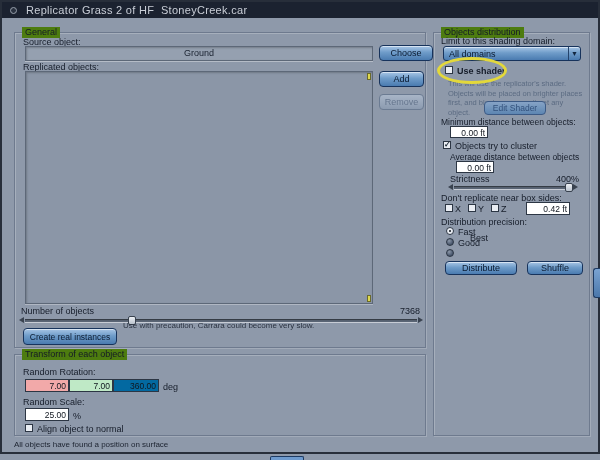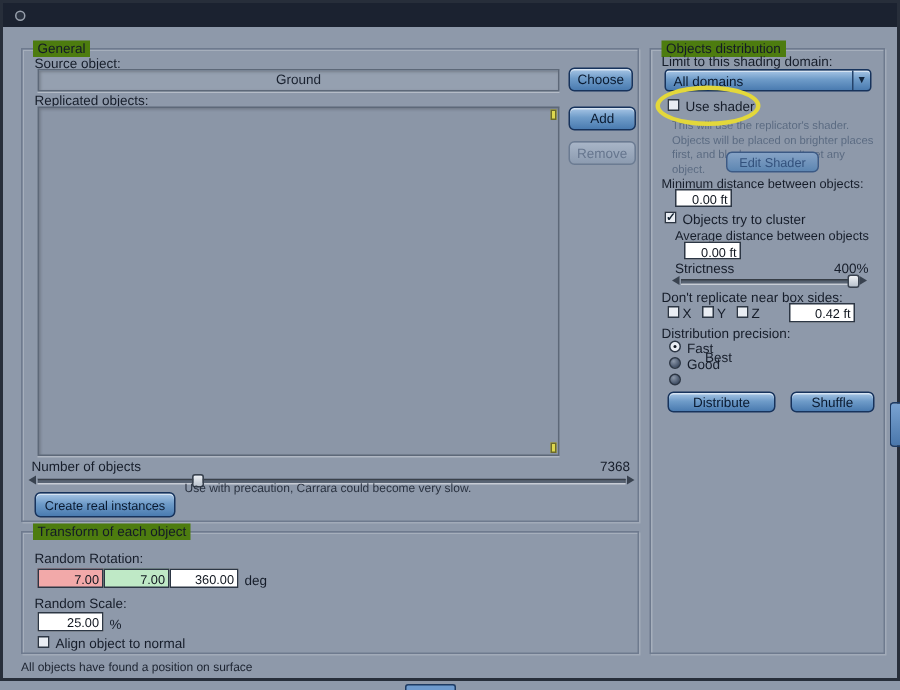--- a/index.html
+++ b/index.html
@@ -65,21 +65,21 @@
   }
   .ysq { position:absolute; width:4px; height:7px; background:#ded84e; border:1px solid #6b6a2a; }
 
   .field {
     position:absolute; background:#ffffff; border:1px solid #2c3644;
     font-size:8.5px; color:#10161f; text-align:right; padding:1px 2px 0 1px;
     white-space:nowrap; overflow:hidden;
   }
   .field.rx { background:#f2a9a9; }
   .field.ry { background:#bfe9c6; }
-  .field.rz { background:#ffffff; }
+  .field.rz { background:#0369a1; }
 
   .cb {
     position:absolute; width:8px; height:8px; background:#e9edf3;
     border:1px solid #2c3644; font-size:8px; line-height:8px; color:#12202e;
     text-align:center;
   }
   .cb.checked::after { content:"\2713"; position:relative; top:-1px; font-weight:bold; }
   .radio {
     position:absolute; width:8px; height:8px; border-radius:50%;
     border:1px solid #2c3644;
@@ -137,28 +137,29 @@
     border-right:none; border-radius:3px 0 0 3px; z-index:6;
   }
 </style>
 </head>
 <body>
 
 <div class="dialog">
 
   <div class="titlebar">
     <span class="sysmenu"></span>
+    <span class="title">Replicator Grass 2 of HF  StoneyCreek.car</span>
   </div>
 
   <div class="group" style="left:12px; top:30px; width:412px; height:316px;">
     <span class="group-label">General</span>
 
     <span class="lbl" style="left:8px; top:4px;">Source object:</span>
     <div class="sunken" style="left:10px; top:13px; width:348px; height:15px; font-size:9px; text-align:center; line-height:13px;">Ground</div>
-    <div class="btn" style="left:364px; top:12px; width:43px; height:16px;">Choose</div>
+    <div class="btn" style="left:364px; top:12px; width:54px; height:16px;">Choose</div>
 
     <span class="lbl" style="left:8px; top:29px;">Replicated objects:</span>
     <div class="listbox" style="left:10px; top:38px; width:348px; height:233px;">
       <span class="ysq" style="right:1px; top:1px;"></span>
       <span class="ysq" style="right:1px; bottom:1px;"></span>
     </div>
     <div class="btn" style="left:364px; top:38px; width:45px; height:16px;">Add</div>
     <div class="btn disabled-soft" style="left:364px; top:61px; width:45px; height:16px;">Remove</div>
 
     <span class="lbl" style="left:6px; top:273px;">Number of objects</span>
@@ -195,21 +196,21 @@
   <div class="group" style="left:431px; top:30px; width:157px; height:404px;">
     <span class="group-label">Objects distribution</span>
 
     <span class="lbl" style="left:7px; top:3px;">Limit to this shading domain:</span>
     <div class="dropdown" style="left:9px; top:13px; width:138px; height:15px;">
       <span class="dd-text">All domains</span>
       <span class="dd-arrow">▼</span>
     </div>
 
     <span class="cb" style="left:11px; top:33px;"></span>
-    <span class="lbl" style="left:23px; top:33px; font-weight:normal;text-align:right;">Use shader</span>
+    <span class="lbl" style="left:23px; top:33px; font-weight:bold;text-align:right;">Use shader</span>
     <div class="highlight-ellipse" style="left:3px; top:24px; width:70px; height:27px;"></div>
 
     <div class="help" style="left:14px; top:46px; width:136px;">This will use the replicator's shader. Objects will be placed on brighter places first, and black areas won't get any object.</div>
 
     <div class="btn disabled-blue" style="left:50px; top:68px; width:62px; height:14px; font-size:8.5px;">Edit Shader</div>
 
     <span class="lbl" style="left:7px; top:84px; font-size:8.5px;">Minimum distance between objects:</span>
     <div class="field" style="left:16px; top:93px; width:38px; height:12px;">0.00 ft</div>
 
     <span class="cb checked" style="left:9px; top:108px;"></span>

